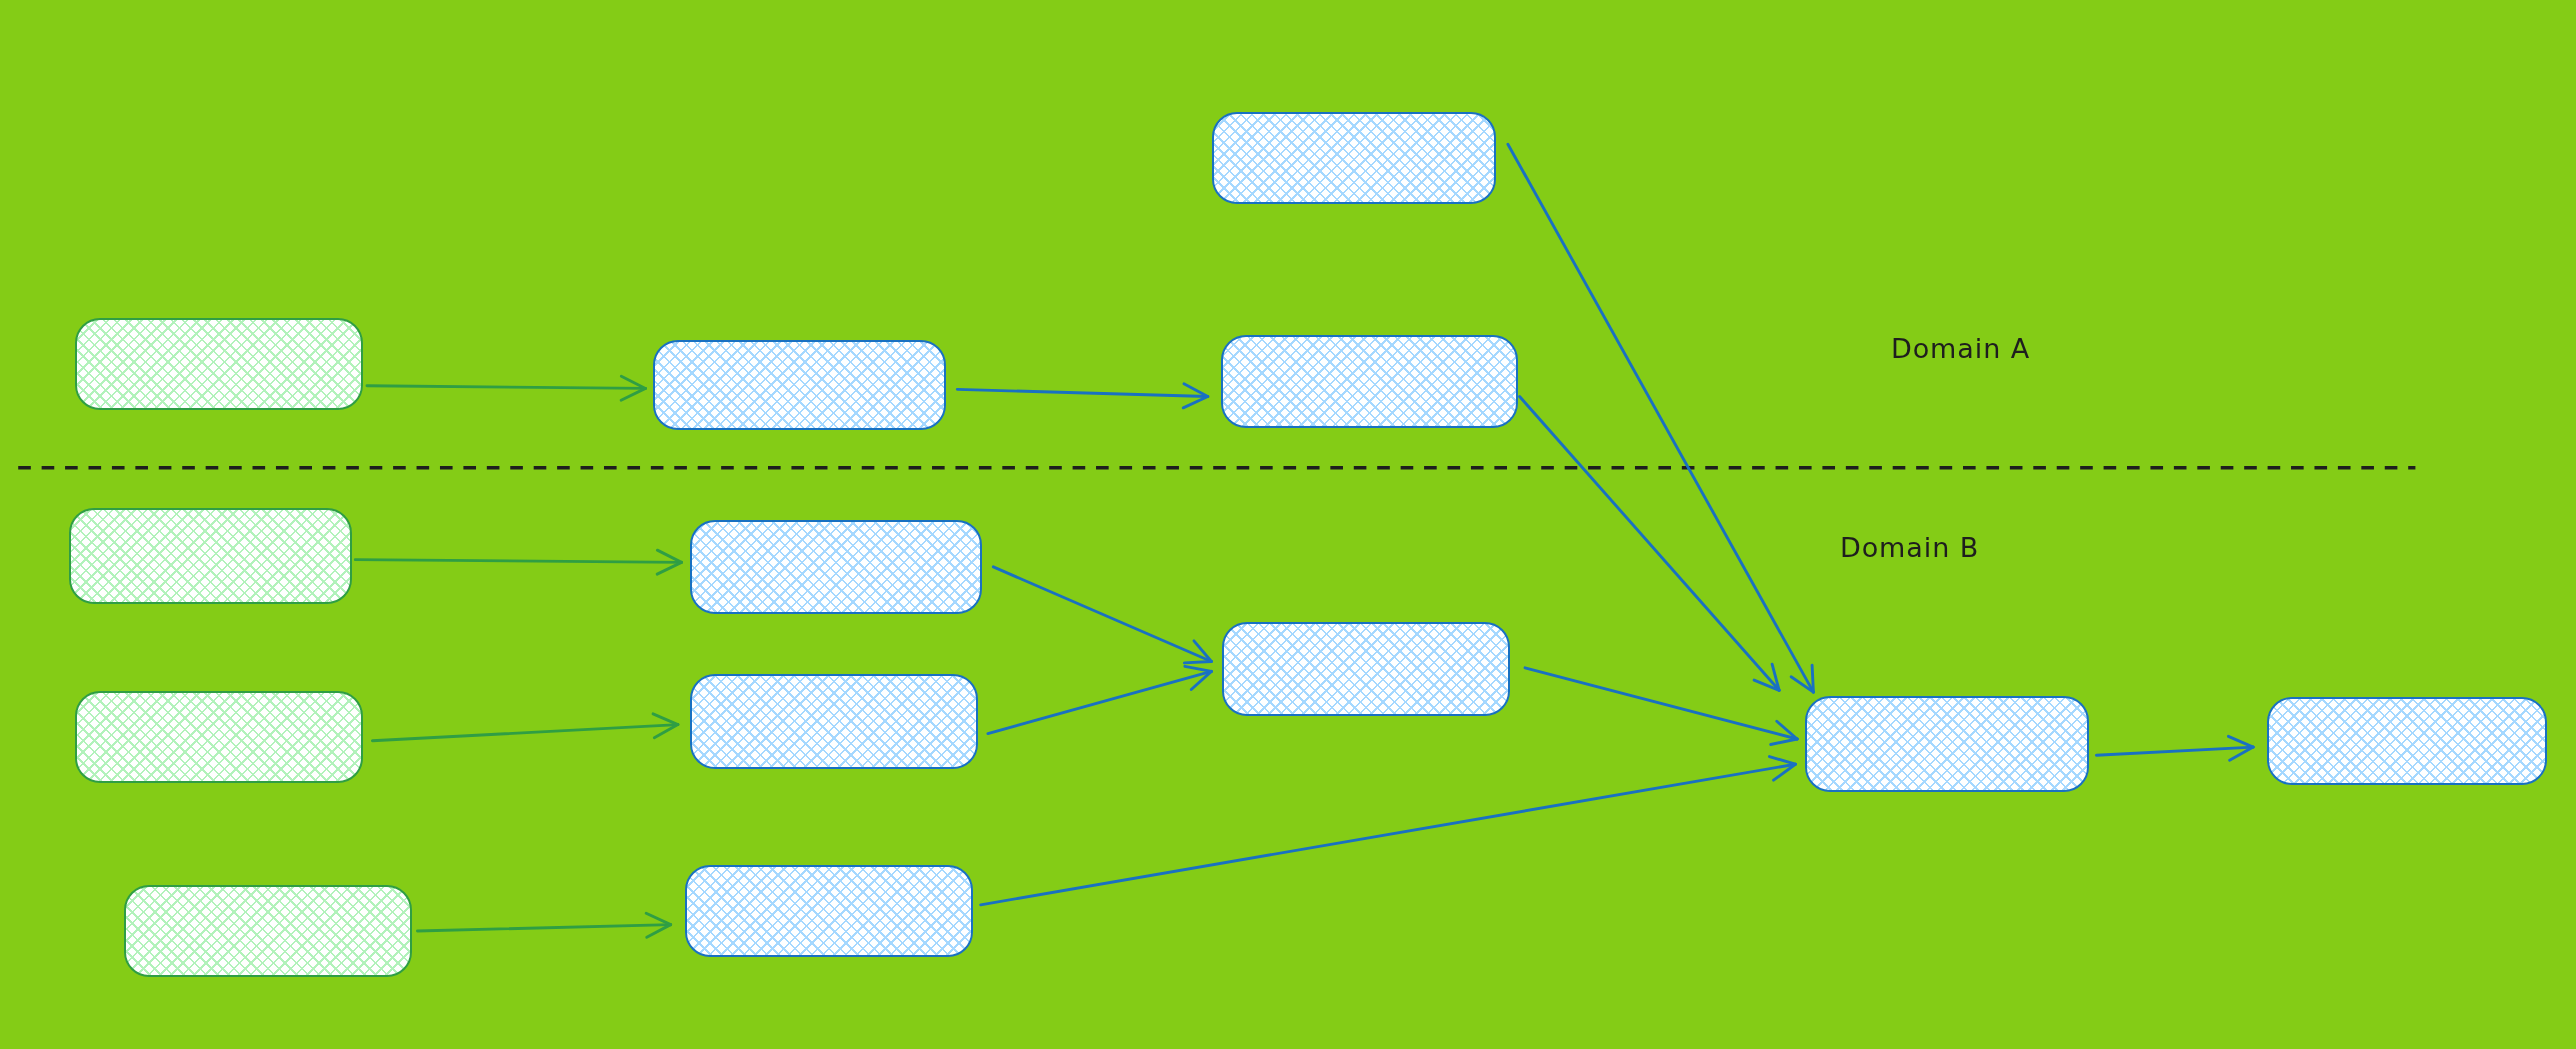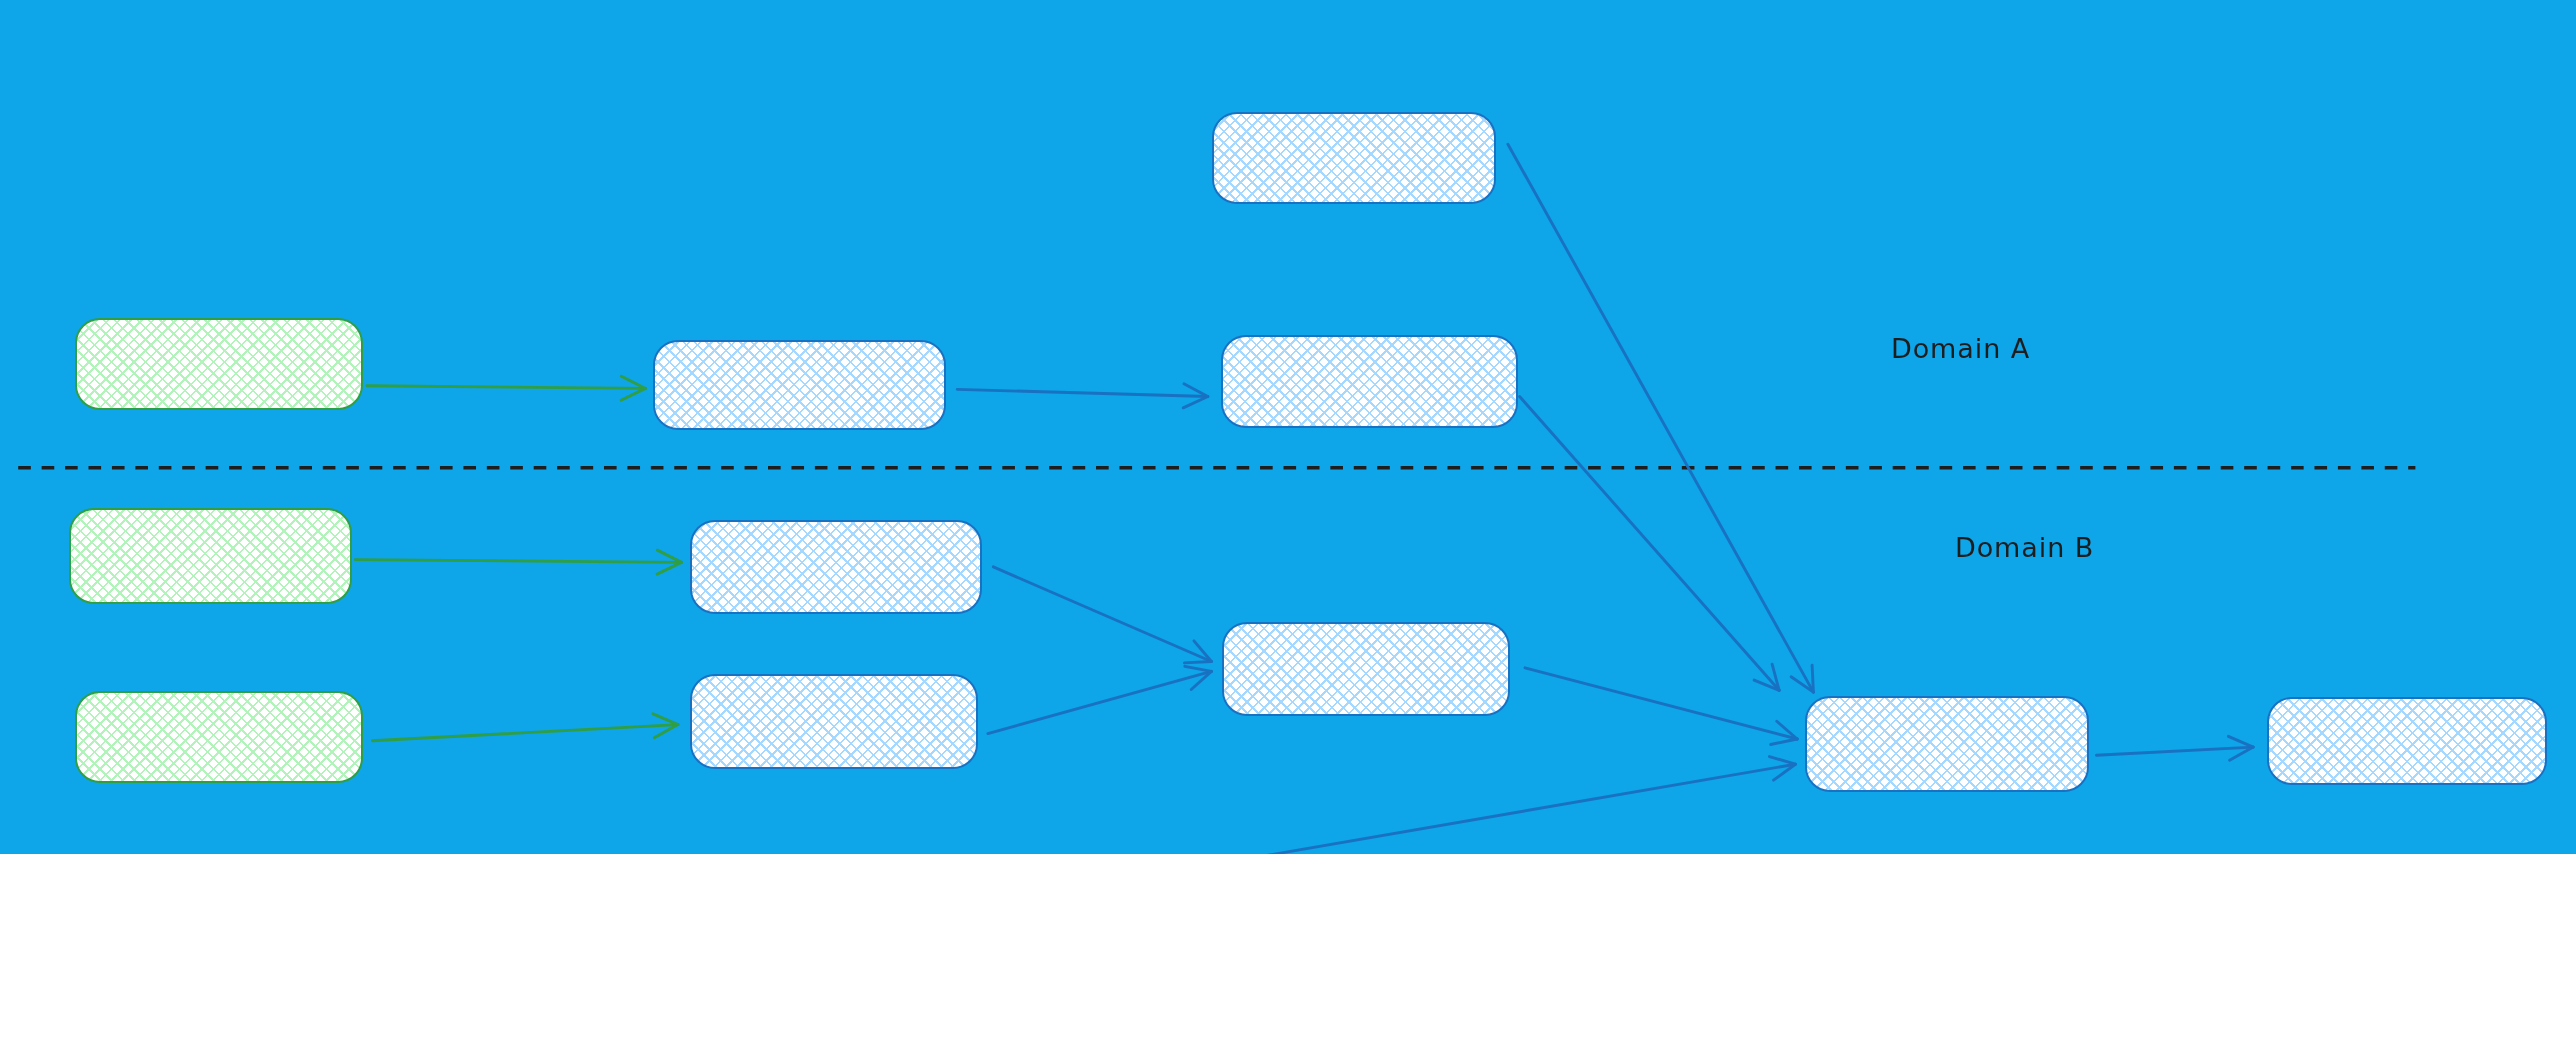--- a/index.html
+++ b/index.html
@@ -1,20 +1,20 @@
 <!DOCTYPE html>
 <html style="font-size:14.4px"><head>
 <meta charset="utf-8">
 <style>
   html, body { margin: 0; padding: 0; background: #ffffff; }
   .canvas {
     position: relative;
     width: 2576px;
-    height: 854px;
-    background: #0ea5e9;
+    height: 1049px;
+    background: #84cc16;
     overflow: hidden;
     font-family: "DejaVu Sans", "Liberation Sans", sans-serif;
   }
   #arrows {
     position: absolute;
     left: 0; top: 0;
     width: 2576px; height: 1049px;
   }
   #nodes { position: absolute; left: 0; top: 0; width: 100%; height: 100%; }
   .node {
@@ -26,21 +26,21 @@
   }
   .domain-label {
     position: absolute;
     color: #1e1e1e;
     font-size: 27px;
     font-weight: 500;
     letter-spacing: 0.9px;
     white-space: nowrap;
   }
   .label-a { left: 1891px; top: 333px; }
-  .label-b { left: 1955px; top: 532px; }
+  .label-b { left: 1840px; top: 532px; }
 </style>
 </head>
 <body>
 
 <div class="canvas">
   <svg id="arrows" viewBox="0 0 2858 1164">
       <line x1="20" y1="519" x2="2680" y2="519" stroke="#1e1e1e" stroke-width="4" stroke-linecap="butt" stroke-dasharray="14 12"></line>
       <g>
         <line x1="407" y1="428" x2="716" y2="431" stroke="#2f9e44" stroke-width="3.2" stroke-linecap="round"></line>
         <line x1="716" y1="431" x2="688.9903927276312" y2="444.05684169285985" stroke="#2f9e44" stroke-width="3.2" stroke-linecap="round"></line>

